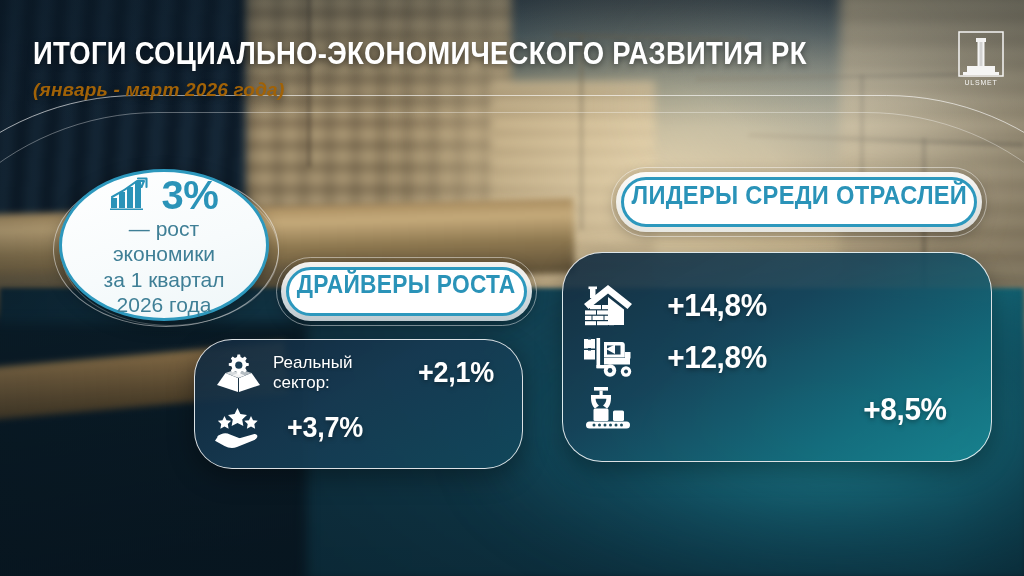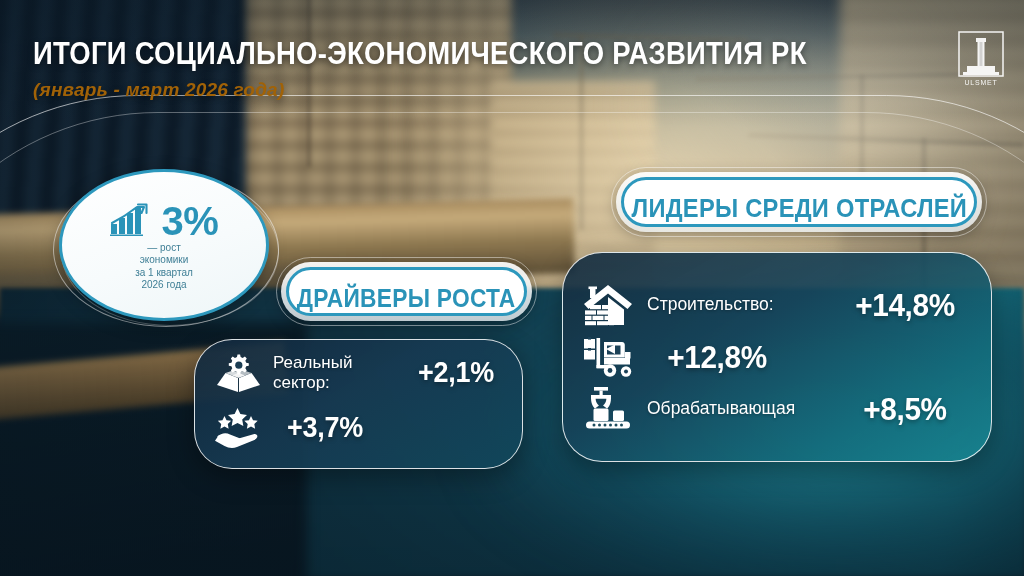--- a/index.html
+++ b/index.html
@@ -186,21 +186,21 @@
     align-items:center; justify-content:center;
     padding-top:2px;
   }
   .badge-top { display:flex; align-items:center; gap:8px; margin-bottom:1px; }
   .badge-pct {
     font-size:40px; font-weight:bold; color:#2a93b8;
     line-height:1; letter-spacing:-.5px;
   }
   .badge-lines {
     text-align:center;
-    font-size:10px; line-height:1.21;
+    font-size:21px; line-height:1.21;
     color:#3f7f96; font-weight:500;
   }
   .badge-lines div { white-space:nowrap; }
 
   
   .pill-outer {
     position:absolute;
     border-radius:999px;
     background:linear-gradient(180deg, rgba(255,255,255,.92), rgba(235,240,243,.80));
     box-shadow:0 4px 16px rgba(0,0,0,.35);
@@ -208,21 +208,21 @@
   }
   .pill-outer::before{
     content:""; position:absolute; inset:-5px;
     border-radius:999px; border:1.2px solid rgba(255,255,255,.45);
   }
   .pill {
     width:100%; height:100%;
     border-radius:999px;
     background:#ffffff;
     border:3px solid #2d98bd;
-    display:flex; align-items:flex-end; justify-content:center;
+    display:flex; align-items:flex-start; justify-content:center;
   }
   .pill span {
     font-weight:bold;
     color:#2a93b8;
     transform:scaleX(.91);
     white-space:nowrap;
   }
   #pill-drivers { left:281px; top:262px; width:251px; height:59px; }
   #pill-drivers span { font-size:25px; letter-spacing:.3px; }
   #pill-leaders { left:616px; top:172px; width:366px; height:60px; }
@@ -426,21 +426,20 @@
             <rect x="26" y="28.4" width="5" height="4.2"></rect>
             <rect x="2" y="33.8" width="6.5" height="4.2"></rect>
             <rect x="9.5" y="33.8" width="11" height="4.2"></rect>
             <rect x="21.5" y="33.8" width="9.5" height="4.2"></rect>
             <rect x="2" y="39.2" width="11" height="4"></rect>
             <rect x="14" y="39.2" width="11" height="4"></rect>
             <rect x="26" y="39.2" width="5" height="4"></rect>
           </g>
         </svg>
       </span>
-      <span class="rlabel">Строительство:</span>
       <span class="rval">+14,8%</span>
     </div>
 
     <div class="row">
       <span class="ricon">
         <svg viewBox="0 0 52 42" width="52" height="42">
           <g fill="#ffffff">
             <rect x="2" y="3" width="11" height="9.5"></rect>
             <rect x="6" y="1" width="3" height="2.6" fill="#1c4258"></rect>
             <rect x="2" y="14" width="11" height="9.5"></rect>
@@ -477,19 +476,19 @@
             <circle cx="12" cy="39" r="1.5" fill="#1c4b5c"></circle>
             <circle cx="17.5" cy="39" r="1.5" fill="#1c4b5c"></circle>
             <circle cx="23" cy="39" r="1.5" fill="#1c4b5c"></circle>
             <circle cx="28.5" cy="39" r="1.5" fill="#1c4b5c"></circle>
             <circle cx="34" cy="39" r="1.5" fill="#1c4b5c"></circle>
             <circle cx="39.5" cy="39" r="1.5" fill="#1c4b5c"></circle>
           </g>
         </svg>
       </span>
       <span class="rlabel">
-        <span>Обрабатывающая</span><br>
+        <br>
       </span>
       <span class="rval">+8,5%</span>
     </div>
 
   </div>
 </div>
 
 </body></html>

